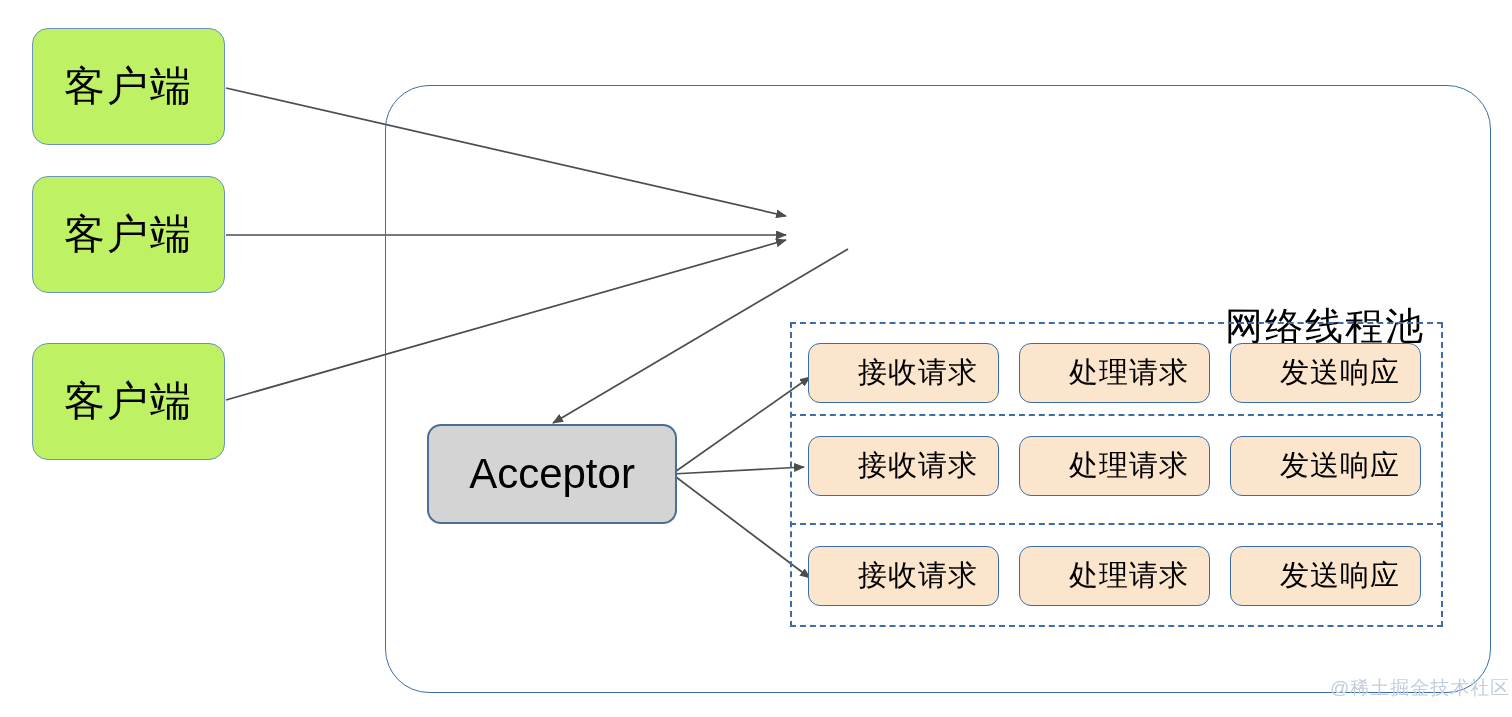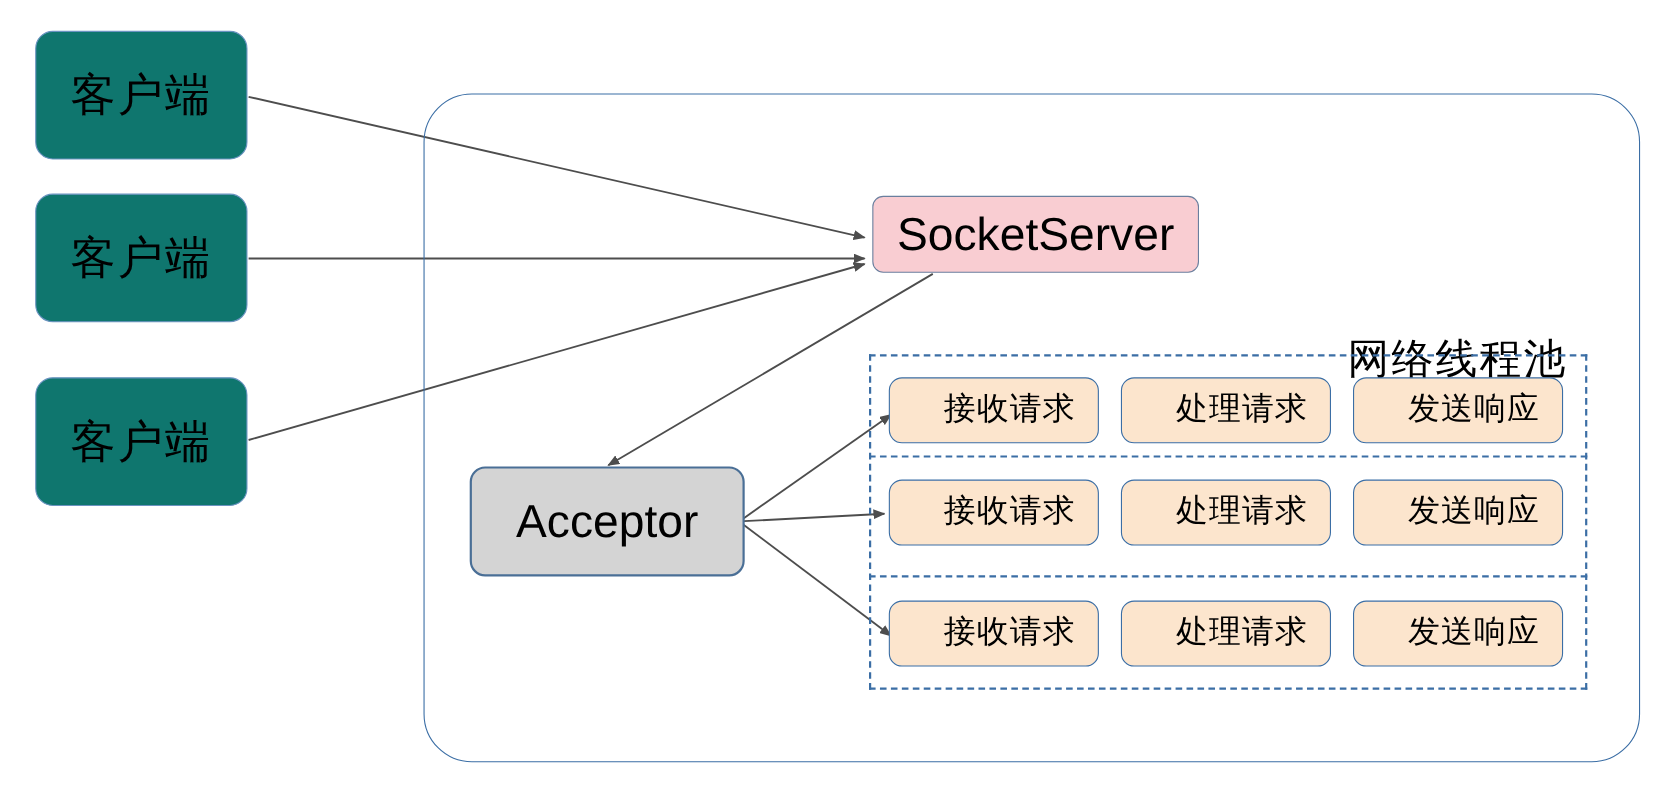--- a/index.html
+++ b/index.html
@@ -29,21 +29,21 @@
     position: absolute;
     box-sizing: border-box;
     display: flex;
     align-items: center;
     justify-content: center;
     text-align: center;
     line-height: 1.1;
     color: #000000;
   }
   .client-node {
-    background: #0f766e;
+    background: #bef264;
     border: 1.6px solid #6a93c0;
     border-radius: 16px;
     font-size: 41px;
     letter-spacing: 2px;
   }
   .socketserver-node {
     background: #f9cdd2;
     border: 1.8px solid #6a7f9e;
     border-radius: 10px;
     font-size: 42px;
@@ -129,23 +129,20 @@
   <div class="node client-node" style="left:32px; top:176px; width:193px; height:117px;">
     <span>客户端</span>
   </div>
   <div class="node client-node" style="left:32px; top:343px; width:193px; height:117px;">
     <span>客户端</span>
   </div>
 
   <div class="broker-frame" style="left:385px; top:85px; width:1106px; height:608px;"></div>
 
 
-  <div class="node socketserver-node" style="left:793px; top:178px; width:297px; height:70px;">
-    <span>SocketServer</span>
-  </div>
 
   <div class="node acceptor-node" style="left:427px; top:424px; width:250px; height:100px;">
     <span>Acceptor</span>
   </div>
 
   <div class="label-title pool-title" style="left:1225px; top:262px;">网络线程池</div>
 
   <div class="pool-frame" style="left:790px; top:322px; width:653px; height:305px;"></div>
   <div class="pool-divider" style="left:790px; top:414px; width:653px;"></div>
   <div class="pool-divider" style="left:790px; top:523px; width:653px;"></div>
@@ -173,14 +170,15 @@
   <div class="node thread-node" style="left:808px; top:546px; width:191px; height:60px;">
     <span>接收请求</span>
   </div>
   <div class="node thread-node" style="left:1019px; top:546px; width:191px; height:60px;">
     <span>处理请求</span>
   </div>
   <div class="node thread-node" style="left:1230px; top:546px; width:191px; height:60px;">
     <span>发送响应</span>
   </div>
 
+  <div class="watermark" style="left:1330px; top:675px;">@稀土掘金技术社区</div>
 
 </div>
 
 </body></html>

